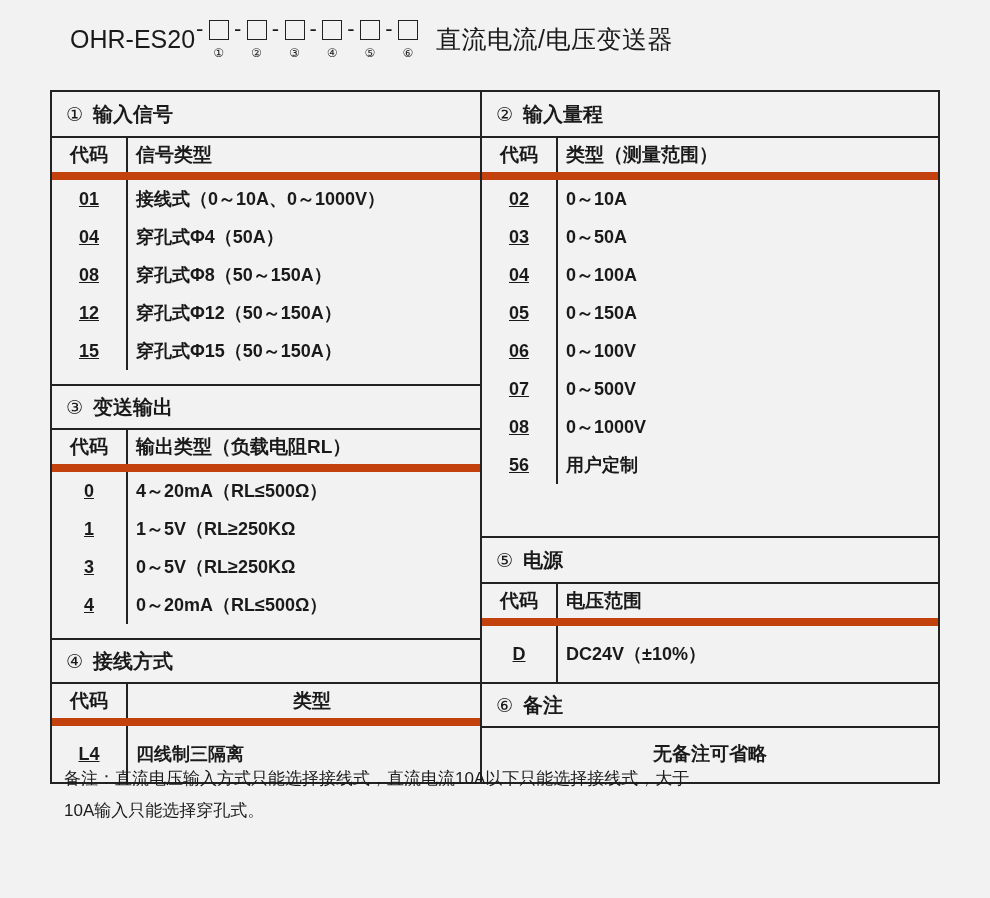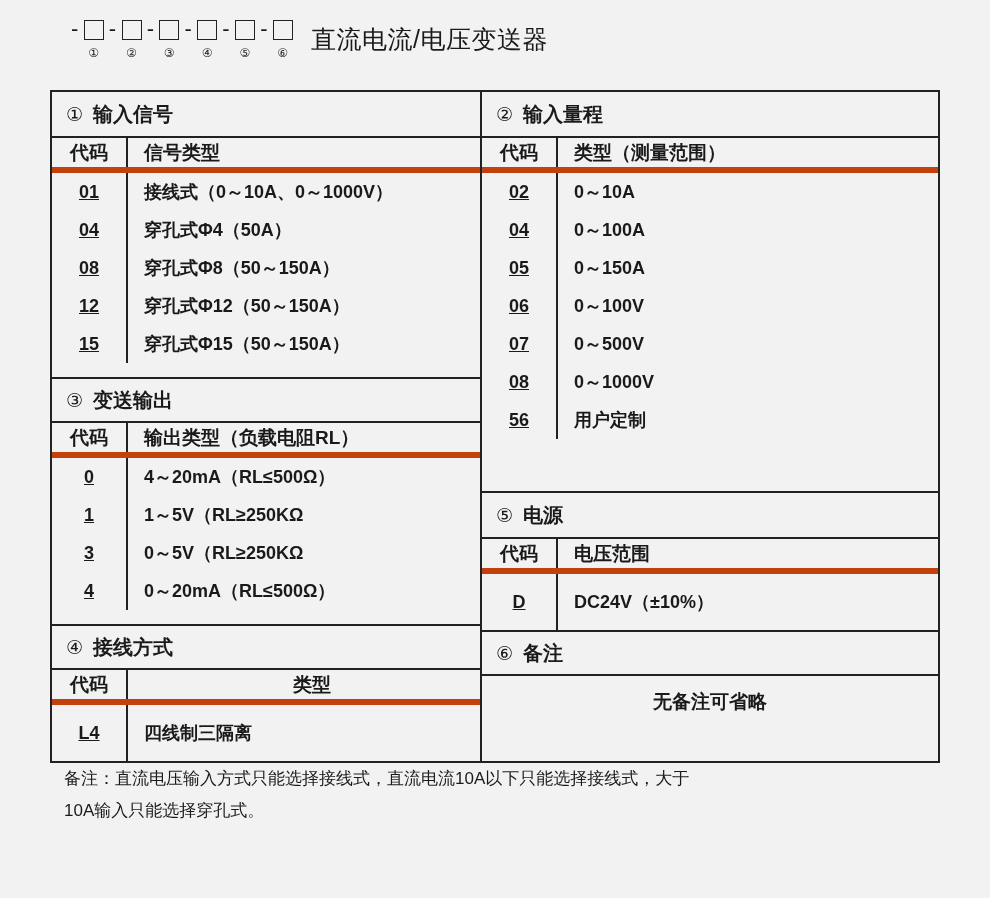--- a/index.html
+++ b/index.html
@@ -112,39 +112,39 @@
     margin-right: 10px;
     font-size: 19px;
     font-weight: normal;
   }
 
   .hdr-row, .data-row {
     display: flex;
     box-sizing: border-box;
   }
   .hdr-row {
-    border-bottom: 6px solid #c2410c;
-    height: 35px;
+    border-bottom: 8px solid #c2410c;
+    height: 42px;
   }
   .cell-code {
     width: 76px;
     box-sizing: border-box;
     border-right: 2px solid #222;
     display: flex;
     align-items: center;
     justify-content: center;
     font-size: 19px;
     font-weight: bold;
   }
   .cell-desc {
     flex: 1;
     box-sizing: border-box;
     display: flex;
     align-items: center;
-    padding-left: 16px;
+    padding-left: 8px;
     font-size: 19px;
     font-weight: bold;
   }
   .hdr-row .cell-desc.center {
     justify-content: center;
     padding-left: 16px;
   }
   .data-row {
     height: 38px;
   }
@@ -187,20 +187,21 @@
   }
   .footer p { margin: 6px; }
 </style>
 </head>
 <body>
 
 <div class="page">
 
   <div class="header">
     <div class="model-line">
+      <span class="model-code">OHR-ES20</span>
       <span class="dash">-</span>
       <div class="slots">
         <div class="slot-group">
           <div class="slot-box"></div>
           <div class="slot-num">①</div>
         </div>
         <span class="dash">-</span>
         <div class="slot-group">
           <div class="slot-box"></div>
           <div class="slot-num">②</div>
@@ -310,20 +311,24 @@
         <span class="circ">②</span>
         <span>输入量程</span>
       </div>
       <div class="hdr-row">
         <div class="cell-code">代码</div>
         <div class="cell-desc">类型（测量范围）</div>
       </div>
       <div class="data-row">
         <div class="cell-code">02</div>
         <div class="cell-desc">0～10A</div>
+      </div>
+      <div class="data-row">
+        <div class="cell-code">03</div>
+        <div class="cell-desc">0～50A</div>
       </div>
       <div class="data-row">
         <div class="cell-code">04</div>
         <div class="cell-desc">0～100A</div>
       </div>
       <div class="data-row">
         <div class="cell-code">05</div>
         <div class="cell-desc">0～150A</div>
       </div>
       <div class="data-row">

